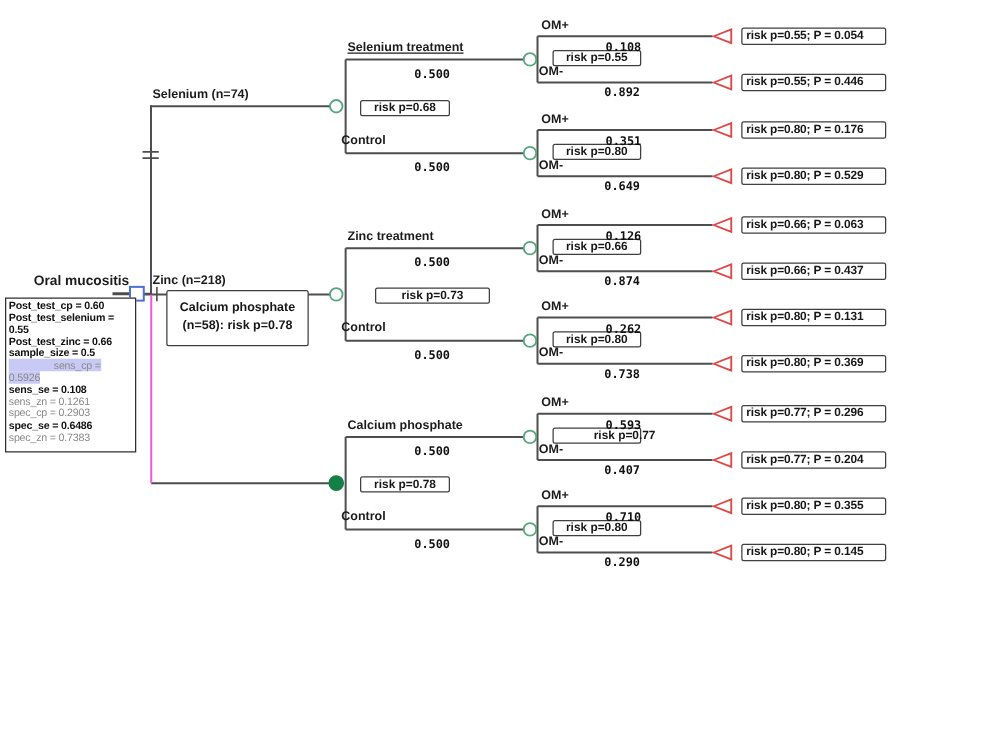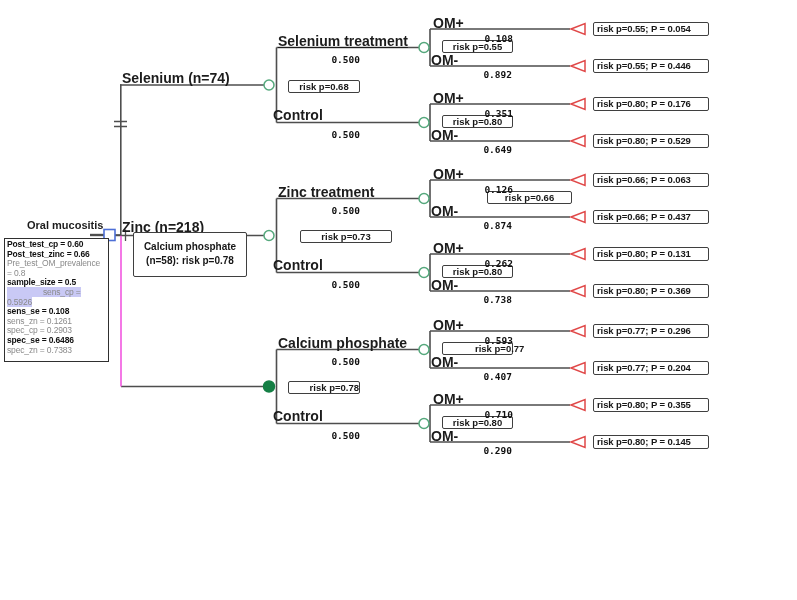--- a/index.html
+++ b/index.html
@@ -1,20 +1,20 @@
 <!DOCTYPE html>
 <html><head>
 <meta charset="utf-8">
 <style>
   html,body{margin:0;padding:0;background:#fff;}
   .canvas{position:relative;width:797px;height:600px;background:#fff;overflow:hidden;
           font-family:"Liberation Sans",sans-serif;color:#171717;}
   .canvas svg{position:absolute;left:0;top:0;}
   .abs{position:absolute;white-space:nowrap;}
-  .lbl{font-size:14px;font-weight:700;color:#1c1c1c;}
+  .lbl{font-size:10px;font-weight:700;color:#1c1c1c;}
   .biglbl{font-size:11px;font-weight:700;color:#1c1c1c;text-align:right;}
   .prob{font-family:"DejaVu Sans Mono","Liberation Mono",monospace;font-size:9.5px;font-weight:700;color:#111;}
   .rbox{box-sizing:border-box;height:13px;line-height:11px;border:1.5px solid #3f3f3f;border-radius:2px;
         background:#fff;font-size:9.5px;font-weight:700;text-align:center;}
   .tbox{box-sizing:border-box;width:116px;height:14px;line-height:11.5px;border:1.5px solid #3f3f3f;border-radius:2px;
         background:#fff;font-size:9.5px;font-weight:700;padding-left:3px;letter-spacing:-0.1px;}
   .notebox{box-sizing:border-box;width:114px;height:45px;border:1.5px solid #3f3f3f;border-radius:2px;background:#fff;
            text-align:center;font-size:10px;font-weight:700;padding-top:7px;line-height:14px;}
   .selbox{border:1.5px solid #c4c4c4;border-radius:2px;background:#fff;padding:1px 4px 2px 4px;}
   .varsbox{box-sizing:border-box;width:105px;height:124px;border:1.5px solid #2f2f2f;background:#fff;
@@ -81,42 +81,42 @@
       <polygon points="571,331 585,325.5 585,336.5"></polygon>
       <polygon points="571,368 585,362.5 585,373.5"></polygon>
       <polygon points="571,405 585,399.5 585,410.5"></polygon>
       <polygon points="571,442 585,436.5 585,447.5"></polygon>
     </g>
   </svg>
 
   <div class="abs biglbl" style="left:27px;top:219px;">Oral mucositis</div>
   <div class="abs varsbox" style="left:4px;top:238px;">
     <div class="vrow"><span>Post_test_cp = 0.60</span></div>
+    <div class="vrow"><span>Post_test_selenium = 0.55</span></div>
     <div class="vrow"><span>Post_test_zinc = 0.66</span></div>
-    <div class="vrow gray"><span>Pre_test_OM_prevalence = 0.8</span></div>
     <div class="vrow"><span>sample_size = 0.5</span></div>
     <div class="vrow gray hl"><span>sens_cp = 0.5926</span></div>
     <div class="vrow"><span>sens_se = 0.108</span></div>
     <div class="vrow gray"><span>sens_zn = 0.1261</span></div>
     <div class="vrow gray"><span>spec_cp = 0.2903</span></div>
     <div class="vrow"><span>spec_se = 0.6486</span></div>
     <div class="vrow gray"><span>spec_zn = 0.7383</span></div>
   </div>
 
   <div class="abs lbl" style="left:122px;top:70px;">Selenium (n=74)</div>
   <div class="abs lbl" style="left:122px;top:219px;">Zinc (n=218)</div>
 
   <div class="abs notebox" style="left:133px;top:232px;">
     <div>Calcium phosphate</div>
     <div>(n=58): risk p=0.78</div>
   </div>
 
   <div class="abs rbox" style="left:288px;top:80px;width:72px;">risk p=0.68</div>
   <div class="abs rbox" style="left:300px;top:230px;width:92px;">risk p=0.73</div>
-  <div class="abs rbox" style="left:288px;top:381px;width:72px;text-align:right;">risk p=0.78</div>
+  <div class="abs rbox" style="left:288px;top:381px;width:72px;">risk p=0.78</div>
 
   <div class="abs lbl" style="left:278px;top:33px;text-decoration:underline;">Selenium treatment</div>
   <div class="abs prob" style="right:437px;top:54px;">0.500</div>
   <div class="abs rbox" style="left:442px;top:40px;width:71px;">risk p=0.55</div>
   <div class="abs lbl" style="left:433px;top:15px;">OM+</div>
   <div class="abs prob" style="right:284px;top:33px;">0.108</div>
   <div class="abs lbl" style="left:431px;top:52px;">OM-</div>
   <div class="abs prob" style="right:285px;top:69px;">0.892</div>
   <div class="abs tbox" style="left:593px;top:22px;">risk p=0.55; P = 0.054</div>
   <div class="abs tbox" style="left:593px;top:59px;">risk p=0.55; P = 0.446</div>
@@ -126,21 +126,21 @@
   <div class="abs rbox" style="left:442px;top:115px;width:71px;">risk p=0.80</div>
   <div class="abs lbl" style="left:433px;top:90px;">OM+</div>
   <div class="abs prob" style="right:284px;top:108px;">0.351</div>
   <div class="abs lbl" style="left:431px;top:127px;">OM-</div>
   <div class="abs prob" style="right:285px;top:144px;">0.649</div>
   <div class="abs tbox" style="left:593px;top:97px;">risk p=0.80; P = 0.176</div>
   <div class="abs tbox" style="left:593px;top:134px;">risk p=0.80; P = 0.529</div>
 
   <div class="abs lbl" style="left:278px;top:184px;">Zinc treatment</div>
   <div class="abs prob" style="right:437px;top:205px;">0.500</div>
-  <div class="abs rbox" style="left:442px;top:191px;width:85px;margin-left:45px;">risk p=0.66</div>
+  <div class="abs rbox" style="left:442px;top:191px;width:71px;">risk p=0.66</div>
   <div class="abs lbl" style="left:433px;top:166px;">OM+</div>
   <div class="abs prob" style="right:284px;top:184px;">0.126</div>
   <div class="abs lbl" style="left:431px;top:203px;">OM-</div>
   <div class="abs prob" style="right:285px;top:220px;text-align:center;">0.874</div>
   <div class="abs tbox" style="left:593px;top:173px;">risk p=0.66; P = 0.063</div>
   <div class="abs tbox" style="left:593px;top:210px;">risk p=0.66; P = 0.437</div>
 
   <div class="abs lbl" style="left:273px;top:257px;">Control</div>
   <div class="abs prob" style="right:437px;top:279px;">0.500</div>
   <div class="abs rbox" style="left:442px;top:265px;width:71px;">risk p=0.80</div>

